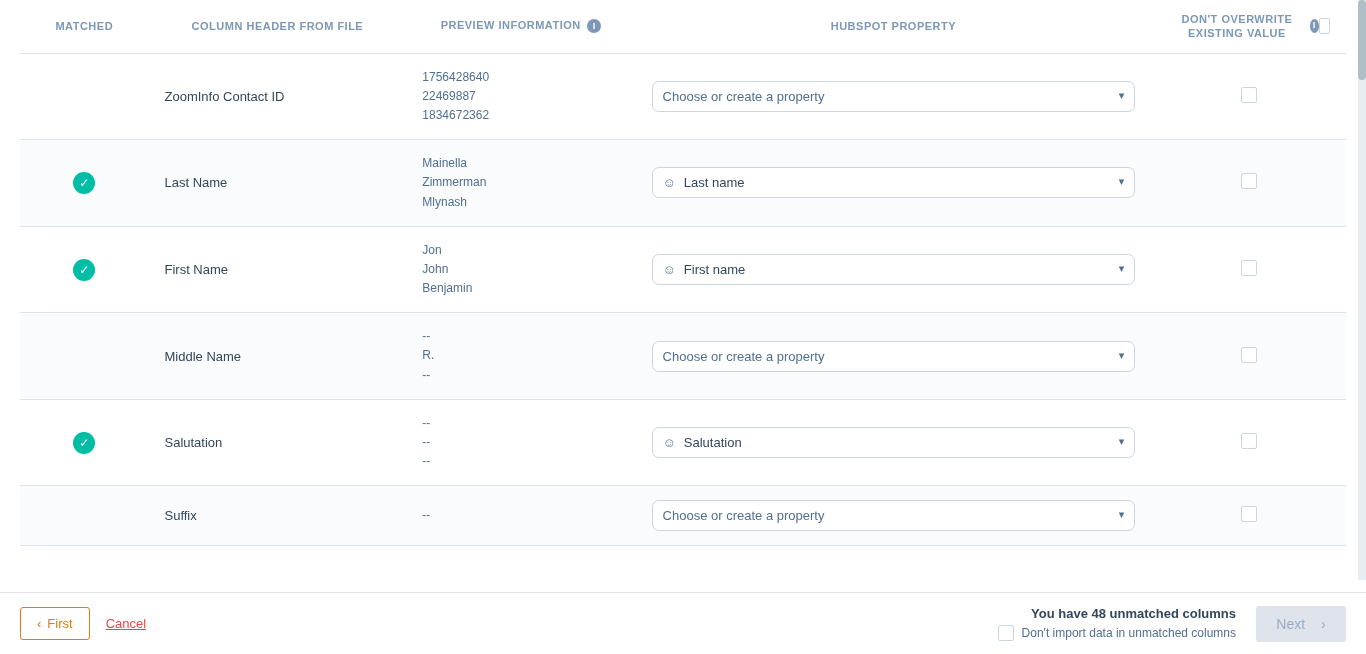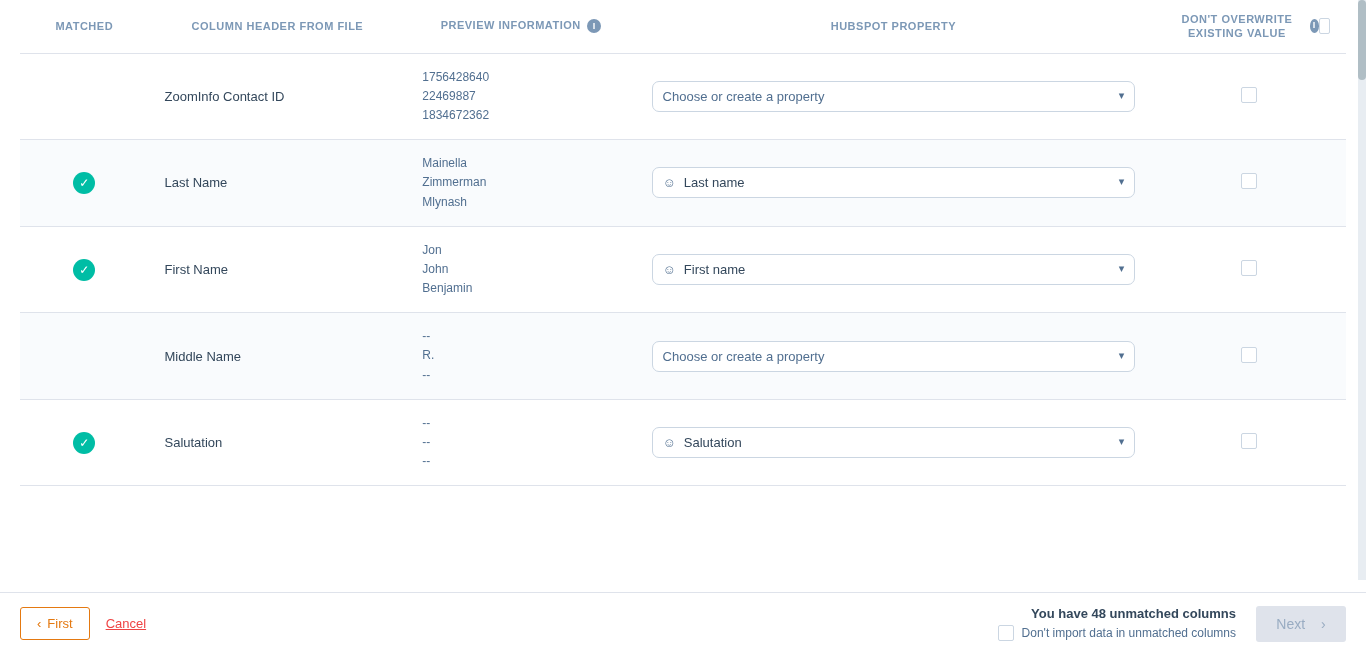--- a/index.html
+++ b/index.html
@@ -348,20 +348,32 @@
           <td class="col-header">Salutation</td>
           <td class="col-preview"><span class="preview-text">--<br>--<br>--</span></td>
           <td class="col-hubspot">
             <div class="property-select">
               <span class="select-label mapped"><span style="color:#516f90">☺</span> Salutation</span>
               <span class="chevron-down">▾</span>
             </div>
           </td>
           <td class="col-overwrite"><div class="checkbox-custom"></div></td>
         </tr>
+        <tr>
+          <td class="col-matched"></td>
+          <td class="col-header">Suffix</td>
+          <td class="col-preview"><span class="preview-text">--</span></td>
+          <td class="col-hubspot">
+            <div class="property-select">
+              <span class="select-label">Choose or create a property</span>
+              <span class="chevron-down">▾</span>
+            </div>
+          </td>
+          <td class="col-overwrite"><div class="checkbox-custom"></div></td>
+        </tr>
       </tbody>
   </table>
 </div>
 
 <div class="footer">
   <div class="footer-left">
     <button class="back-btn">
       <span>‹</span>
       <span>First</span>
     </button>

